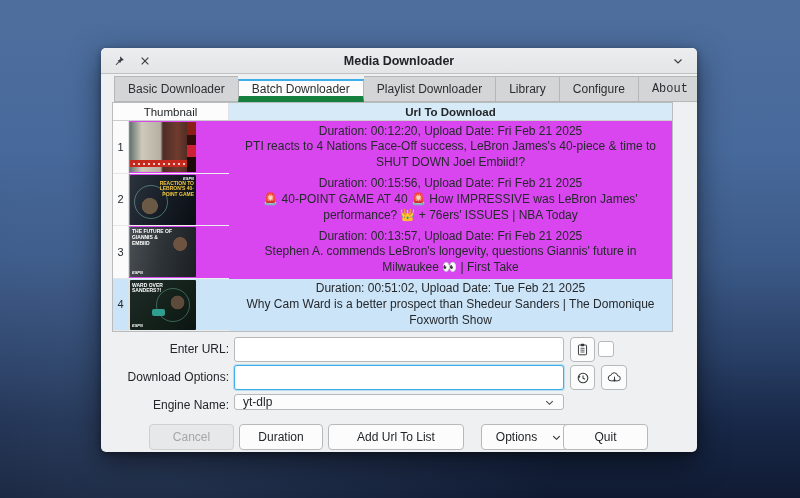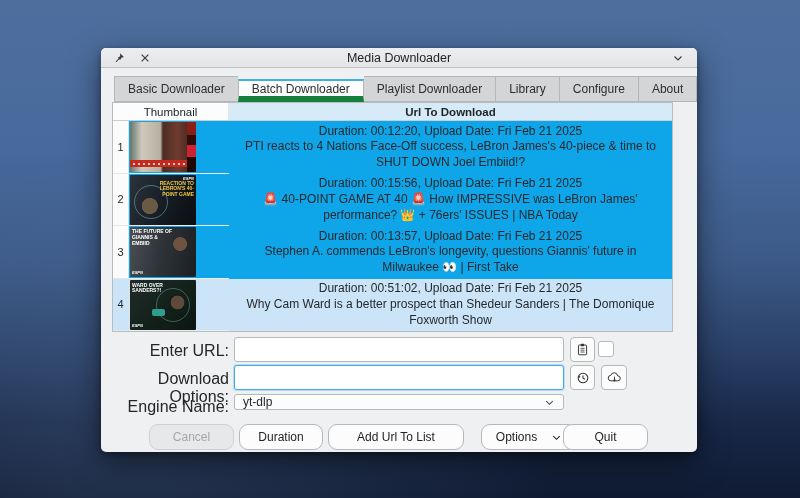--- a/index.html
+++ b/index.html
@@ -14,50 +14,50 @@
 
   .window {
     position:absolute; left:101px; top:48px; width:596px; height:404px;
     background:#eff0f1; border-radius:5px;
     box-shadow:0 10px 30px rgba(0,0,0,.5), 0 2px 6px rgba(0,0,0,.35);
     overflow:hidden;
   }
 
   
   .titlebar {
-    position:absolute; left:0; top:0; right:0; height:20px;
+    position:absolute; left:0; top:0; right:0; height:26px;
     background:linear-gradient(180deg,#ebedee,#e3e5e7);
     border-bottom:1px solid #bfc1c3;
-    display:flex; align-items:center;
+    display:flex; align-items:center;font-weight:bold;
   }
   .tb-icon { width:22px; height:22px; display:flex; align-items:center; justify-content:center; color:#3b3e40; cursor:default; }
   .tb-icon svg { display:block; }
   .tb-title { position:absolute; left:0; right:0; text-align:center; font-size:12.5px; color:#212427; pointer-events:none; }
   .tb-left { display:flex; margin-left:7px; gap:4px; z-index:1; }
   .tb-right { margin-left:auto; margin-right:8px; z-index:1; }
 
   
   .tabbar { position:absolute; left:13px; top:31px; height:23px; display:flex; align-items:flex-end; }
   .tab {
     height:26px; padding:0 13px; display:flex; align-items:center;
     background:#d4d5d6; border:1px solid #b4b6b8; border-right-width:0;
     font-size:12px; color:#2c2f31; white-space:nowrap;
   }
-  .tab:last-child { border-right-width:1px; }
+  .tab:last-child { border-right-width:1px;font-family:Liberation Mono, monospace; }
   .tab.active {
     height:23px; background:#fcfcfc; border-right-width:1px;
     border-top:2px solid #3daee9; border-bottom:6px solid #15803d;
     position:relative; z-index:2;
   }
   .tab.active + .tab { border-left-width:0; }
 
   
   .table {
     position:absolute; left:11px; top:54px; width:561px; height:230px;
-    background:#0ea5e9; border:1px solid #b9bcbe;
+    background:#d946ef; border:1px solid #b9bcbe;
   }
   .thead { display:flex; height:18px; border-bottom:1px solid #cacccd; font-size:11.5px; }
   .th-thumb { width:116px; background:#fcfcfc; display:flex; align-items:center; justify-content:center; color:#232629; border-right:1px solid #e3e4e5; }
   .th-url { flex:1; background:#d7eaf8; display:flex; align-items:center; justify-content:center; font-weight:bold; color:#232629; }
   .trow { display:flex; height:52.5px; overflow:hidden; }
   .tnum {
     width:16px; font-size:11px; color:#26292c; display:flex; align-items:center; justify-content:center;
     border-right:1px solid #dfe0e1; border-bottom:1px solid #e6e7e8; background:#fbfbfb;
   }
   .tthumb { width:100px; border-bottom:1px solid #eceded; padding:1px 0 0 1px; }
@@ -92,42 +92,42 @@
   .thumb-ward .timg {
     background:radial-gradient(circle at 72% 45%, #5d4a3a 0 12%, transparent 13%),
                linear-gradient(135deg,#1e2b28 0%,#132019 60%,#0b1412 100%);
   }
   .thumb-ward .ring { position:absolute; right:6px; top:8px; width:34px; height:34px; border:1px solid rgba(120,200,185,.4); border-radius:50%; }
   .thumb-ward .cap { position:absolute; left:2px; top:3px; width:46px; color:#fff; font-size:5px; font-weight:800; line-height:1.15; }
   .thumb-ward .pill { position:absolute; left:22px; bottom:14px; width:13px; height:7px; background:#2f9e8f; border-radius:2px; }
   .thumb-ward .logo { position:absolute; left:2px; bottom:2px; color:#fff; font-size:4px; font-weight:bold; font-style:italic; }
 
   
-  .flabel { position:absolute; left:8px; width:120px; text-align:right; font-size:16px; color:#232629; }
+  .flabel { position:absolute; left:8px; width:120px; text-align:right; font-size:12px; color:#232629; }
   .tinput {
     position:absolute; left:133px; width:330px; height:25px;
     background:#fff; border:1px solid #b6b8ba; border-radius:3px;
     font:12px "Liberation Sans",sans-serif; padding:0 6px; color:#232629; outline:none;
   }
   .tinput.focused { border:1px solid #3daee9; box-shadow:0 0 0 1px rgba(61,174,233,.30); }
   .icon-btn {
     position:absolute; width:25px; height:25px; background:#fcfcfc; border:1px solid #b6b8ba;
     border-radius:4px; display:flex; align-items:center; justify-content:center; color:#333638; padding:0;
   }
   .checkbox { position:absolute; width:16px; height:16px; background:#fff; border:1px solid #b6b8ba; border-radius:3px; }
   .select {
     position:absolute; left:133px; width:330px; height:16px; background:#fcfcfc; border:1px solid #b6b8ba;
     border-radius:3px; display:flex; align-items:center; padding:0 8px; font-size:12px; color:#232629;
   }
   .select .chev { margin-left:auto; color:#43464a; display:flex; }
 
   
   .btn {
     position:absolute; top:376px; height:21px; background:#fcfcfc; border:1px solid #b6b8ba;
-    border-radius:9px; font:12px "Liberation Sans",sans-serif; color:#232629;
+    border-radius:4px; font:12px "Liberation Sans",sans-serif; color:#232629;
     display:flex; align-items:center; justify-content:center; gap:14px; padding:12px;
   }
   .btn:disabled, .btn.disabled { background:#e7e8e9; border-color:#cfd0d1; color:#a5a6a7; }
 </style>
 </head>
 <body>
 
 <div class="window">
 
   <div class="titlebar">
@@ -225,21 +225,21 @@
       <div class="tnum">4</div>
       <div class="tthumb thumb-ward">
         <div class="timg">
           <div class="ring"></div>
           <span class="cap">WARD OVER SANDERS?!</span>
           <div class="pill"></div>
           <span class="logo">ESPN</span>
         </div>
       </div>
       <div class="tcell">
-        <div>Duration: 00:51:02, Upload Date: Fri Feb 21 2025</div>
+        <div>Duration: 00:51:02, Upload Date: Tue Feb 21 2025</div>
         <div>Why Cam Ward is a better prospect than Shedeur Sanders | The Domonique Foxworth Show</div>
       </div>
     </div>
   </div>
 
   <div class="flabel" style="top:294px;">Enter URL:</div>
   <input class="tinput" style="top: 289px;" type="text" value="">
   <button class="icon-btn" style="left:469px; top:289px;">
     <svg width="13" height="13" viewBox="0 0 16 16">
         <rect x="3" y="2.5" width="10" height="12" rx="1" fill="none" stroke="currentColor" stroke-width="1.2"></rect>

